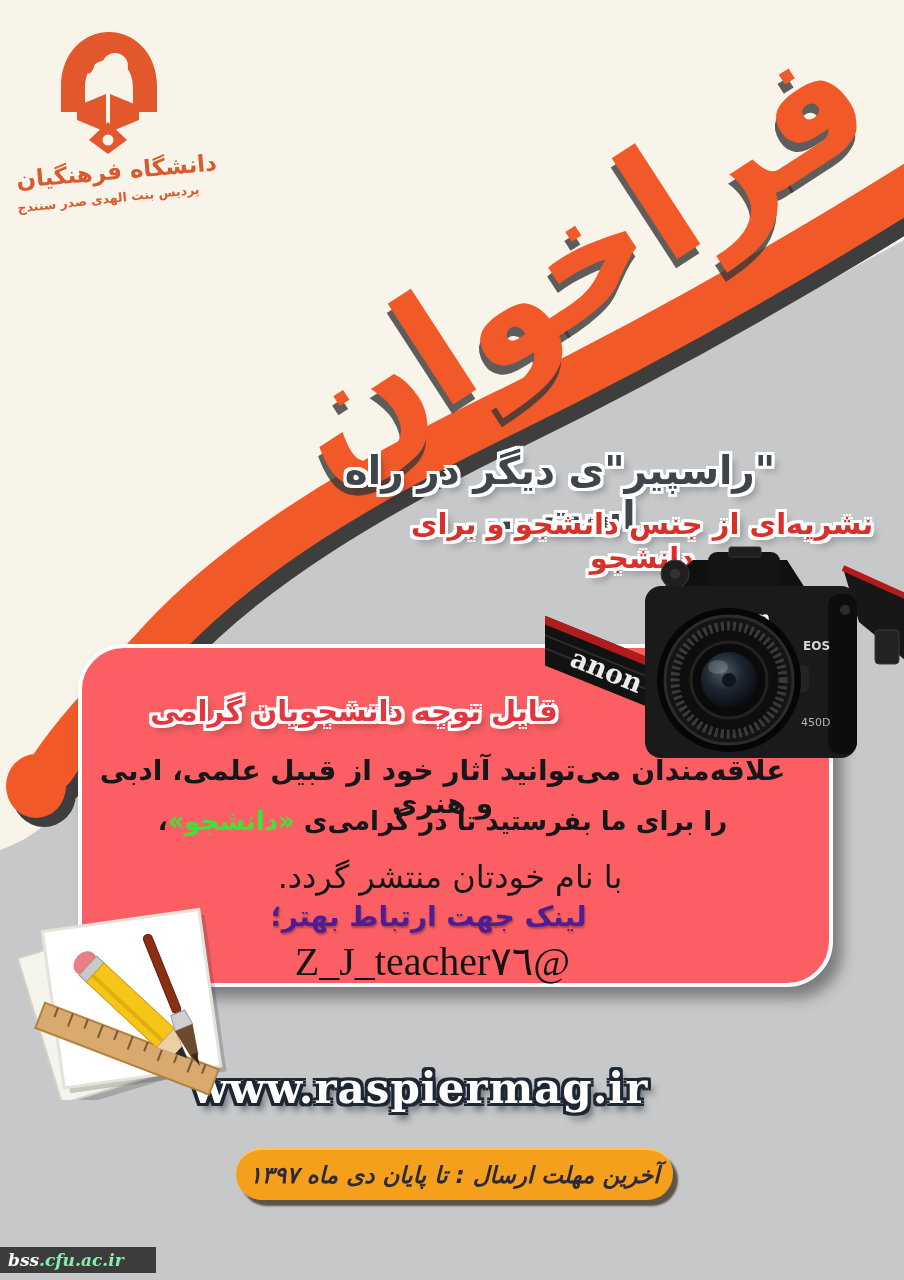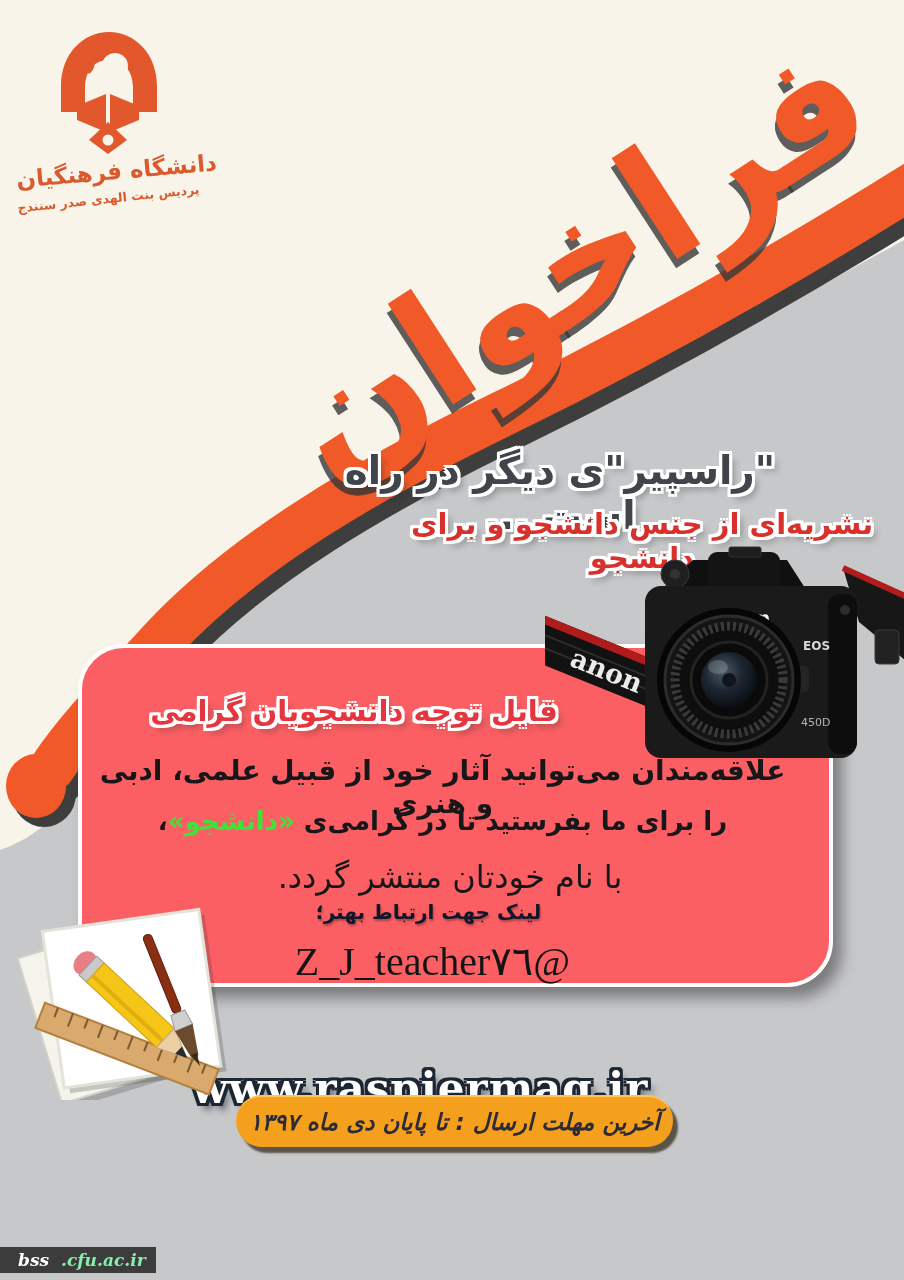--- a/index.html
+++ b/index.html
@@ -49,52 +49,52 @@
   
   .notice{left:78px;top:644px;width:755px;height:343px;z-index:3;
     box-sizing:border-box;background:#fc5f63;border:4px solid #ffffff;
     border-radius:46px;box-shadow:9px 11px 14px rgba(50,50,50,.5);}
   .notice .line{position:absolute;text-align:center;direction:rtl;}
   .n-title{top:46px;left:12px;right:215px;font-size:29px;font-weight:bold;color:#e5353f;}
   .n-b1{top:106px;left:14px;right:40px;font-size:28px;font-weight:bold;color:#17171a;}
   .n-b2{top:158px;left:14px;right:40px;font-size:26px;font-weight:bold;color:#17171a;}
   .n-b3{top:210px;left:14px;right:25px;font-size:32px;font-weight:normal;color:#17171a;}
   .n-green{color:#3fe23a;}
-  .n-link{top:252px;left:14px;right:68px;font-size:20px;font-weight:bold;color:#0f172a;
+  .n-link{top:252px;left:14px;right:68px;font-size:28px;font-weight:bold;color:#4c1d95;
     text-shadow:1px 2px 2px rgba(90,30,30,.45);}
   .n-handle{top:290px;left:14px;right:60px;direction:ltr;
     font-family:Liberation Serif, serif;
     font-size:40px;color:#141414;}
 
   
   .clipart{left:4px;top:890px;width:252px;height:210px;z-index:5;}
 
   
   .website{left:110px;top:1064px;width:620px;text-align:center;z-index:2;
     font-family:"DejaVu Serif","Liberation Serif",serif;
     font-size:42px;font-weight:bold;color:#ffffff;letter-spacing:1px;
     text-shadow:
       -3px -3px 0 #1c2733, 3px -3px 0 #1c2733, -3px 3px 0 #1c2733, 3px 3px 0 #1c2733,
       0 -3px 0 #1c2733, 0 3px 0 #1c2733, -3px 0 0 #1c2733, 3px 0 0 #1c2733,
       5px 7px 7px rgba(20,25,35,.6);}
 
   
-  .banner{left:236px;top:1095px;width:437px;height:50px;z-index:2;
+  .banner{left:236px;top:1148px;width:437px;height:50px;z-index:2;
     background:#f5a01d;border-top:2px solid #ffc45e;
     box-shadow:5px 6px 2px rgba(55,45,30,.75);
     display:flex;align-items:center;justify-content:center;border-radius:26px;}
   .banner span{font-size:23px;font-weight:bold;font-style:italic;color:#2e2b38;
     direction:rtl;white-space:nowrap;}
 
   
   .watermark{left:0;top:1247px;width:156px;height:26px;z-index:6;
-    background:#3c3c3c;display:flex;align-items:center;padding-left:18px;
+    background:#3c3c3c;display:flex;align-items:center;padding-left:8px;
     box-sizing:border-box;
     font-family:"DejaVu Serif","Liberation Serif",serif;
-    font-style:italic;font-weight:bold;font-size:17px;gap:12px;}
+    font-style:italic;font-weight:bold;font-size:17px;}
   .wm-prefix{color:#ffffff;}
   .wm-domain{color:#86efac;}
 </style>
 </head>
 <body>
 
 <div class="poster">
 
   <svg class="abs bg-svg" viewBox="0 0 904 1280">
 

